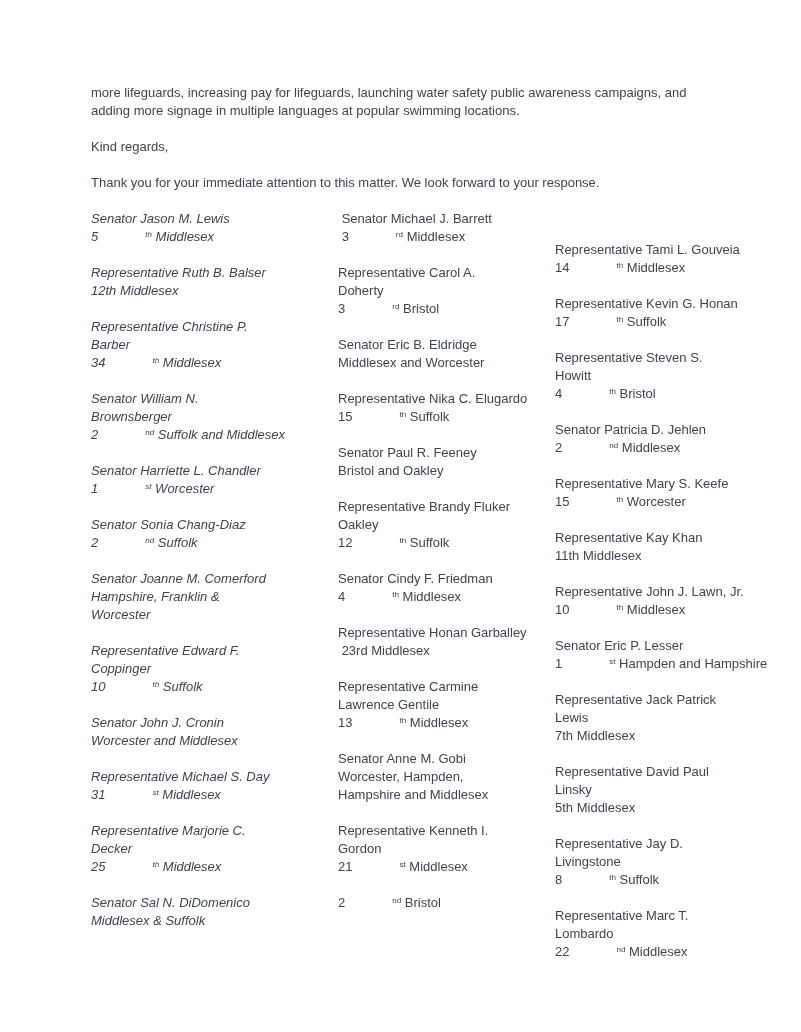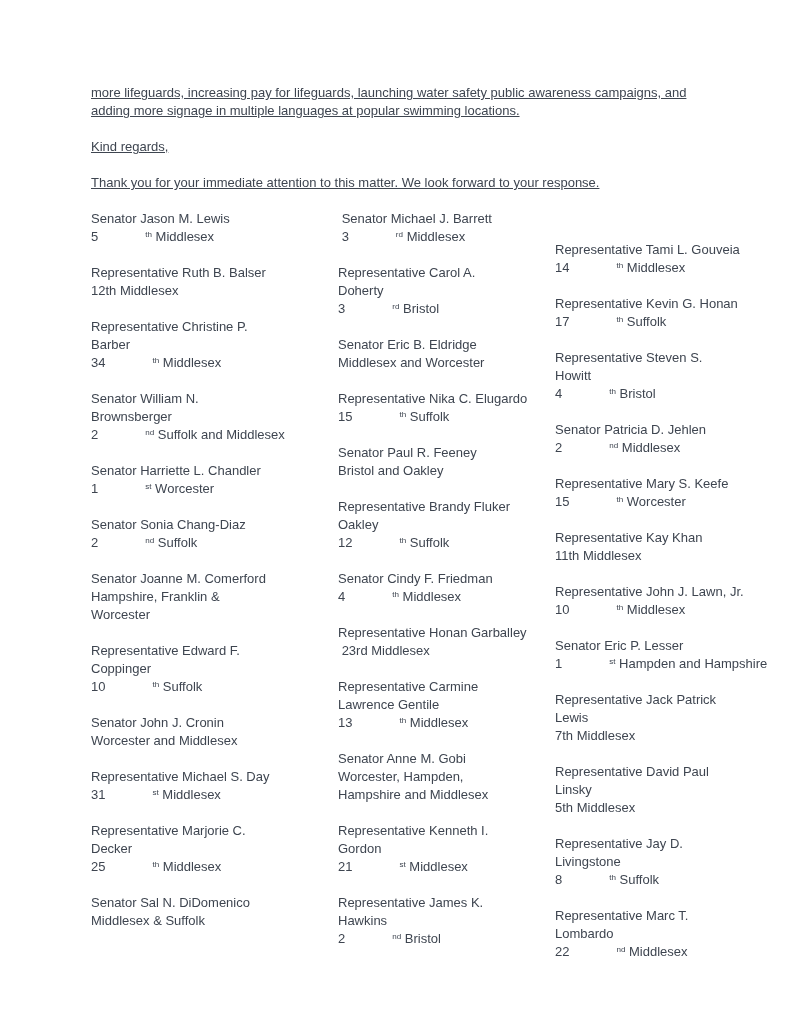--- a/index.html
+++ b/index.html
@@ -20,30 +20,29 @@
     box-sizing: border-box;
     width: 801px;
     height: 1032px;
     padding: 84px 10px 40px 91px;
     background: #ffffff;
   }
   .para {
     margin: 0 0 18px 0;
     max-width: 700px;
     white-space: pre-wrap;
-    text-decoration: underline;
   }
   .sig-columns {
     display: flex;
     flex-direction: row;
     align-items: flex-start;
     width: 700px;
   }
   .sig-col { flex: 0 0 auto; }
-  .sig-col-0 { width: 214px; }
+  .sig-col-0 { width: 214px; font-style: italic; }
   .sig-col-1 { width: 217px; margin-left: 33px; }
   .sig-col-2 { width: 269px; margin-top: 31px; }
   .entry { margin: 0 0 18px 0; }
   .sig-name, .sig-district {
     white-space: pre-wrap;
   }
   sup {
     font-size: 0.62em;
     line-height: 0;
     vertical-align: baseline;
@@ -161,22 +160,20 @@
           <div class="sig-name">Senator Anne M. Gobi</div>
           <div class="sig-district">Worcester, Hampden,
 Hampshire and Middlesex</div>
         </div>
         <div class="entry">
           <div class="sig-name">Representative Kenneth I.
 Gordon</div>
           <div class="sig-district">21<sup>st</sup> Middlesex</div>
         </div>
         <div class="entry">
-          <div class="sig-name">Representative James K.
-Hawkins</div>
           <div class="sig-district">2<sup>nd</sup> Bristol</div>
         </div>
       </div>
     <div class="sig-col sig-col-2">
         <div class="entry">
           <div class="sig-name">Representative Tami L. Gouveia</div>
           <div class="sig-district">14<sup>th</sup> Middlesex</div>
         </div>
         <div class="entry">
           <div class="sig-name">Representative Kevin G. Honan</div>

